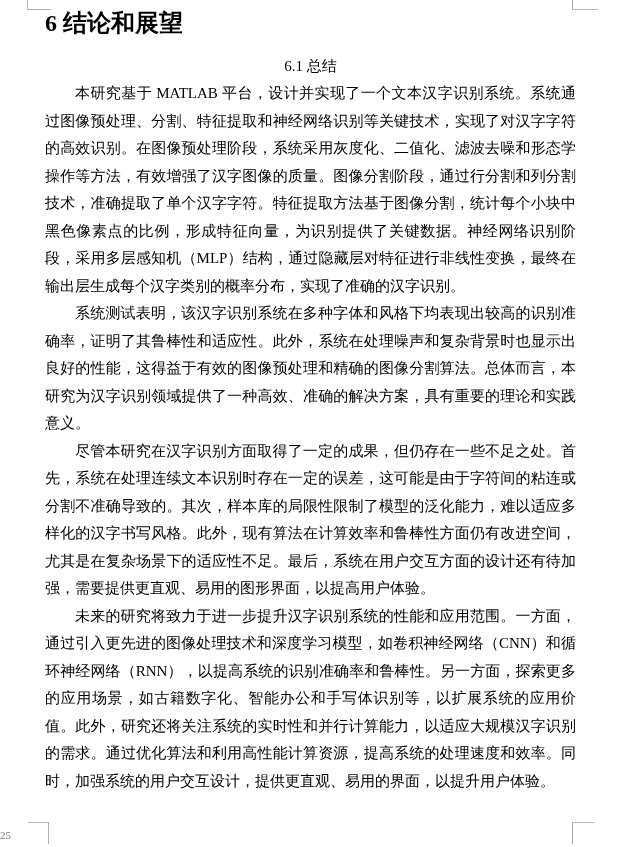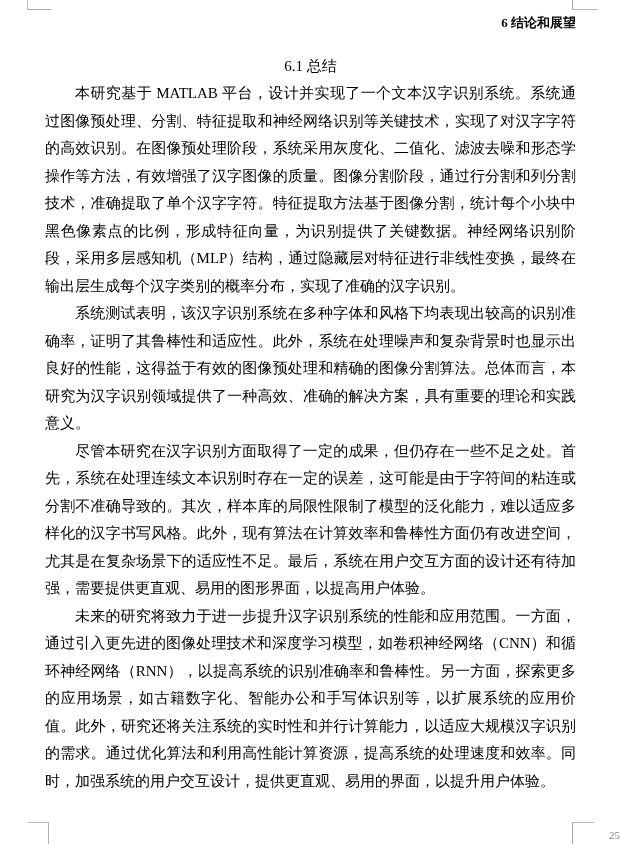--- a/index.html
+++ b/index.html
@@ -10,25 +10,24 @@
     color: #000000;
     position: relative;
     overflow: hidden;
   }
   .page {
     position: absolute;
     left: 45px; top: 10px;
     width: 531px;
   }
   .doc-title {
-    font-size: 13px;
+    font-size: 24px;
     font-weight: bold;
     line-height: 26px;
     margin: 0;
-    text-align: right;
   }
   .section-heading {
     font-size: 15px;
     font-weight: normal;
     line-height: 27px;
     margin: 17px 0 0 0;
     text-align: center;
   }
   .para {
     font-size: 15px;
@@ -45,21 +44,21 @@
   .crop-tr { left: 572px; top: 0;      width: 25px; height: 9px;
              border-left: 1px solid #a8a8a8; border-bottom: 1px solid #b9b9b9; }
   .crop-bl { left: 28px;  top: 822px;  width: 20px; height: 21px;
              border-top: 1px solid #b9b9b9; border-right: 1px solid #b0b0b0; }
   .crop-br { left: 572px; top: 822px;  width: 21px; height: 21px;
              border-top: 1px solid #b9b9b9; border-left: 1px solid #a8a8a8; }
   .page-number {
     position: absolute;
     left: 0; top: 829px;
     width: 620px;
-    text-align: right;
+    text-align: left;
     font-size: 11px;
     color: #7f7f88;
   }
 </style>
 </head>
 <body>
 
 <div class="crop crop-tl"></div>
 <div class="crop crop-tr"></div>
 <div class="crop crop-bl"></div>

